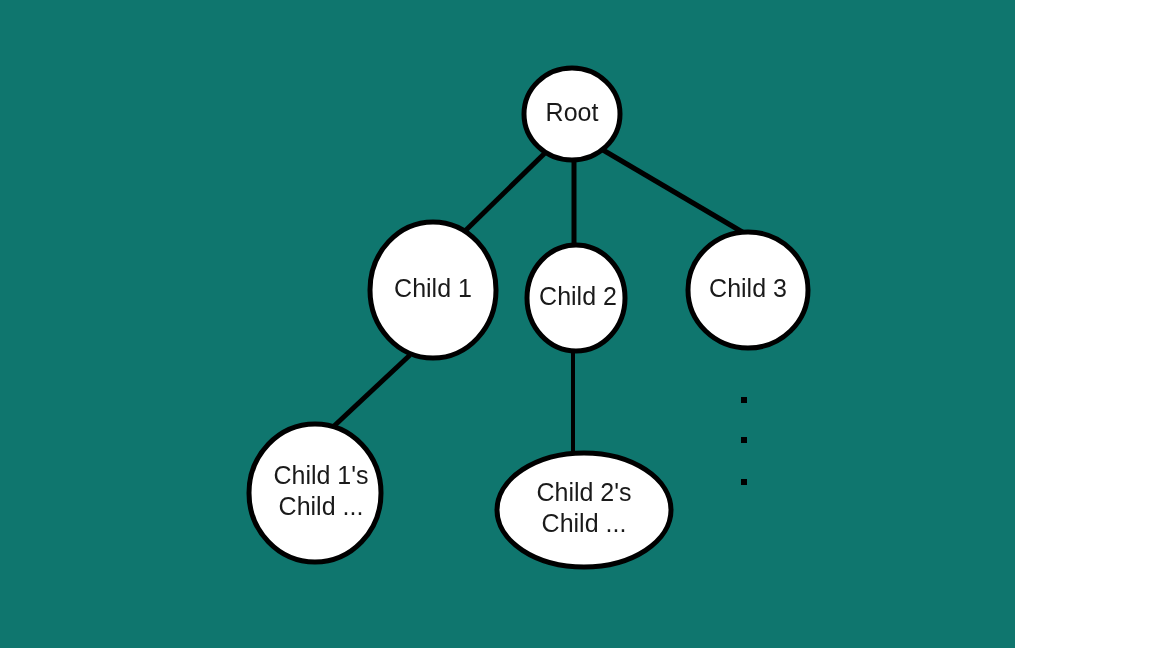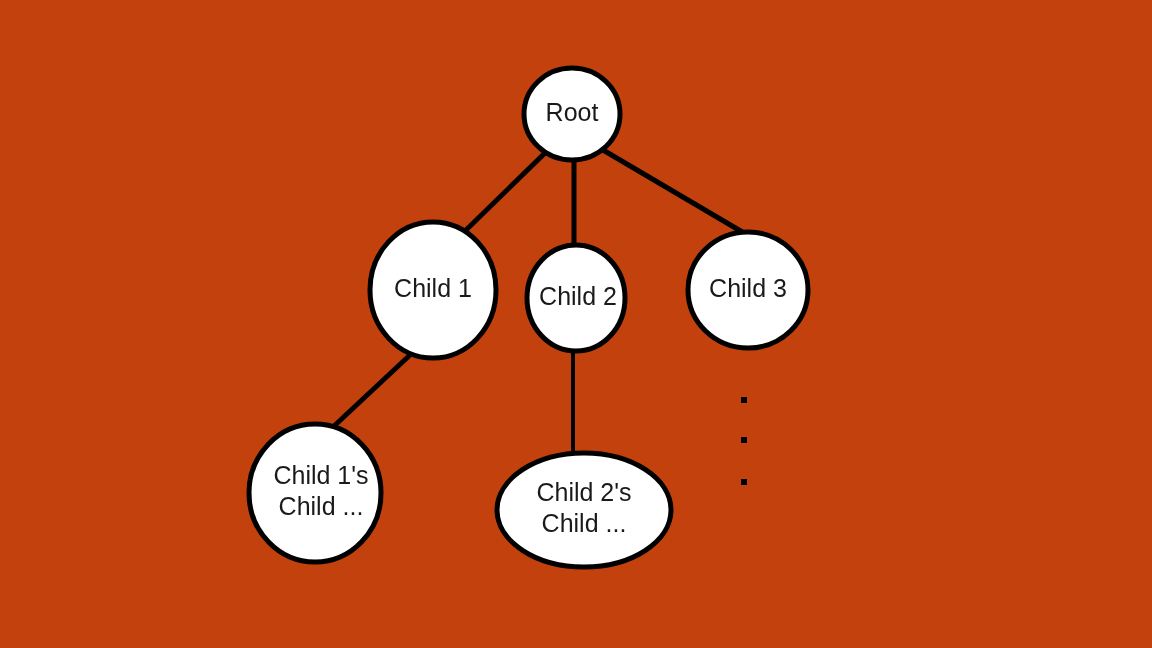--- a/index.html
+++ b/index.html
@@ -6,23 +6,23 @@
   html, body {
     margin: 0;
     padding: 0;
     background: #ffffff;
   }
   body {
     font-family: "Liberation Sans", sans-serif;
   }
   #canvas {
     position: relative;
-    width: 1152px;
+    width: 1015px;
     height: 648px;
-    background: #c2410c;
+    background: #0f766e;
     overflow: hidden;
   }
   #diagram-svg {
     position: absolute;
     left: 0;
     top: 0;
     width: 1152px;
     height: 648px;
   }
   .node-shape {

